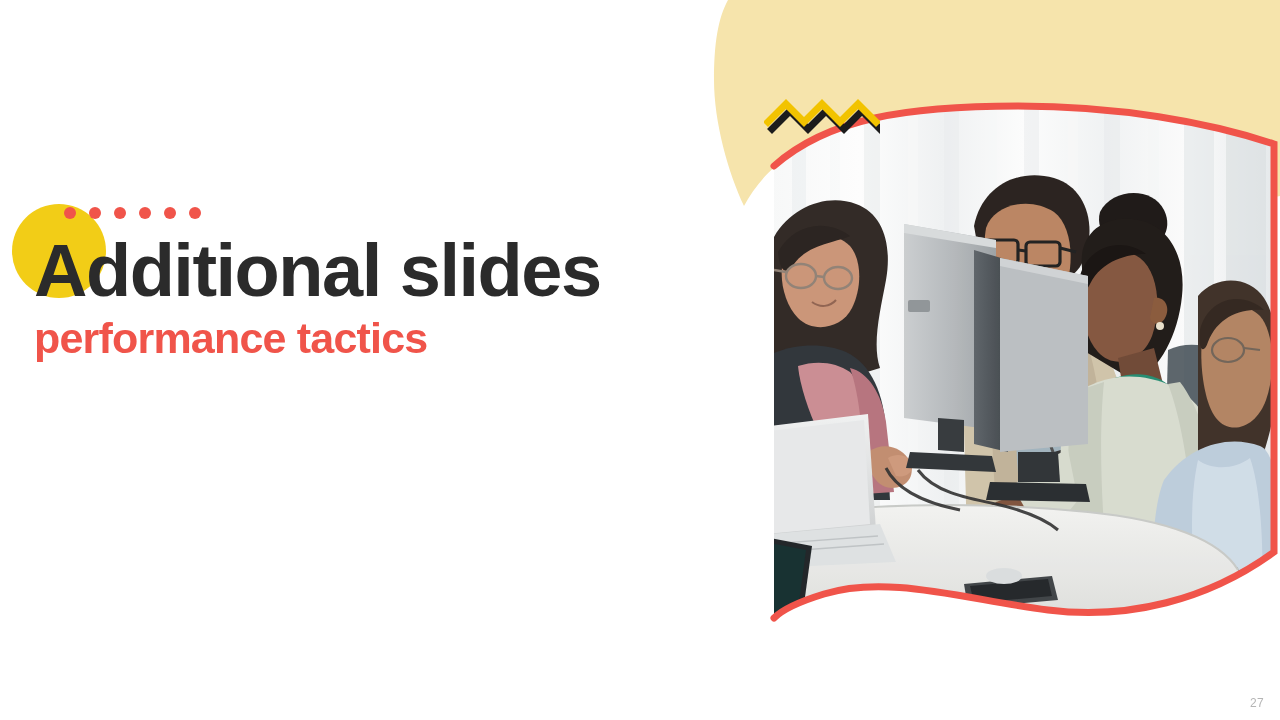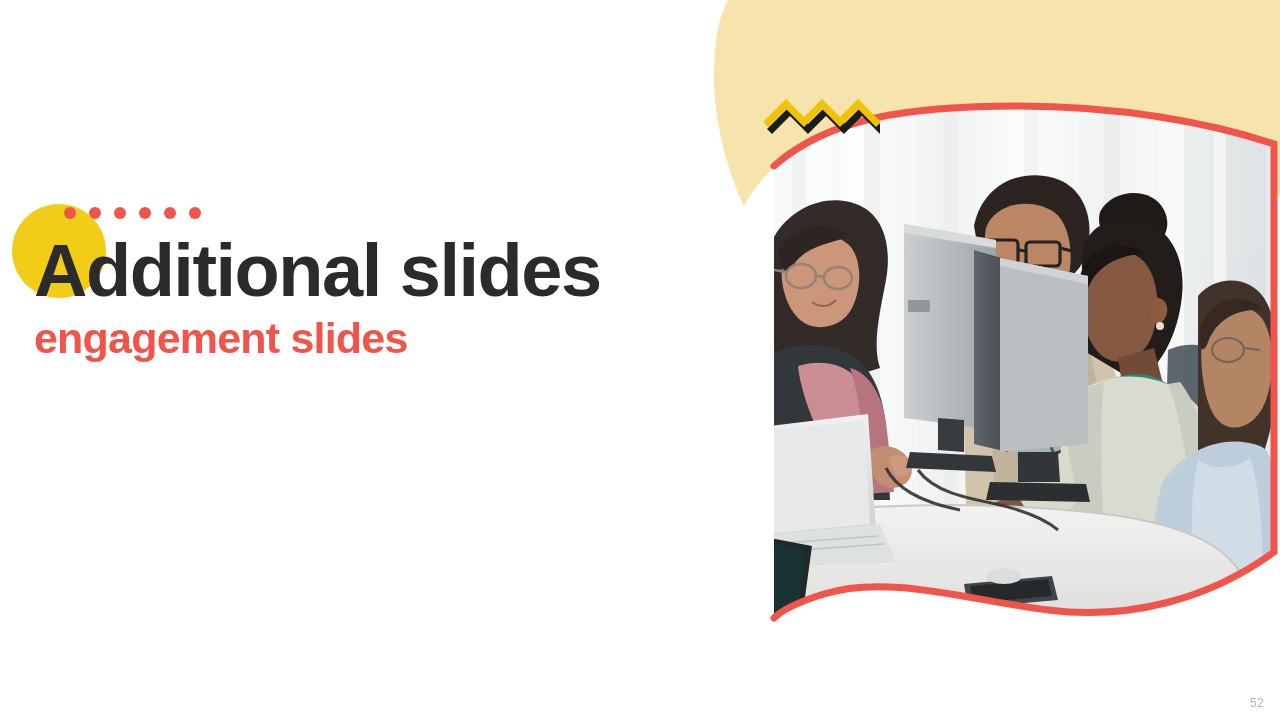--- a/index.html
+++ b/index.html
@@ -439,18 +439,18 @@
     <div class="dots-row">
       <span class="dot"></span>
       <span class="dot"></span>
       <span class="dot"></span>
       <span class="dot"></span>
       <span class="dot"></span>
       <span class="dot"></span>
     </div>
 
     <h1 class="title">Additional slides</h1>
-    <p class="subtitle-2">engagement slides</p>
+    <p class="subtitle-2">performance tactics</p>
   </div>
 
-  <div class="page-number">52</div>
+  <div class="page-number">27</div>
 
 </div>
 
 </body></html>

